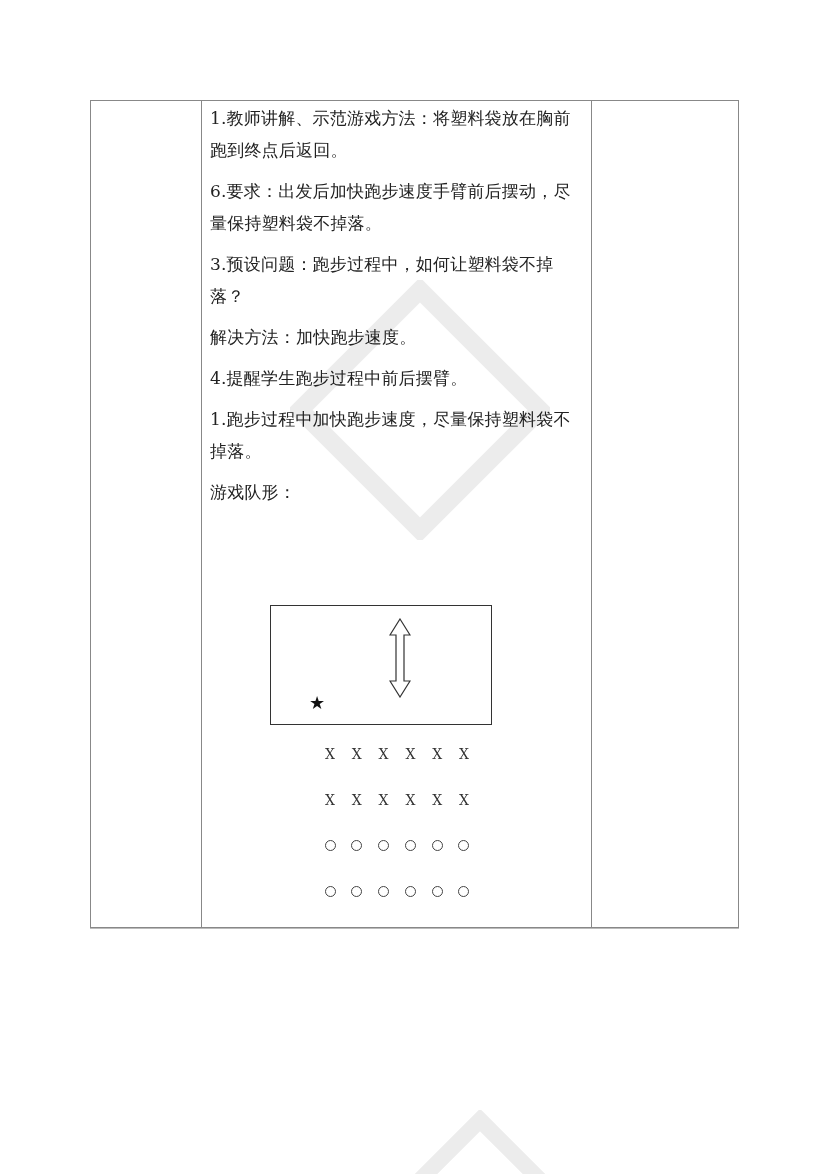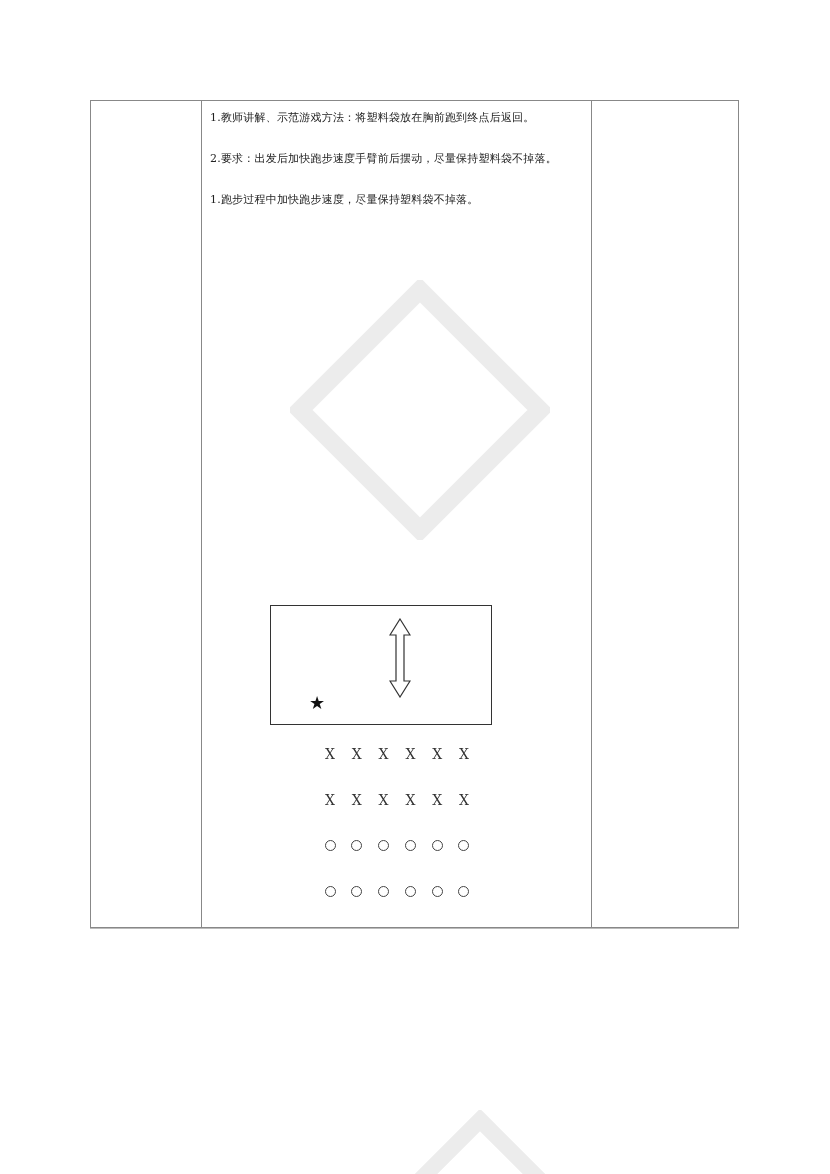--- a/index.html
+++ b/index.html
@@ -8,21 +8,21 @@
     font-family: "DejaVu Serif", "Liberation Serif", serif; color: #222;
   }
   .table {
     position: absolute; left: 90px; top: 100px; width: 649px; height: 828px;
     border: 1px solid #888; box-sizing: border-box;
     box-shadow: 0 1px 0 #bbb;
   }
   .col-div { position: absolute; top: 0; bottom: 0; width: 0; border-left: 1px solid #888; }
   .content {
     position: absolute; left: 210px; top: 102px; width: 376px;
-    font-size: 11px; letter-spacing: 0.2px;
+    font-size: 17px; letter-spacing: 0.2px;
   }
   .para { line-height: 32px; margin: 0 0 9px 0; }
   .diagram {
     position: absolute; left: 270px; top: 605px; width: 222px; height: 120px;
     border: 1.5px solid #333; box-sizing: border-box;
   }
   .star { position: absolute; left: 38px; top: 88px; font-size: 18px; color: #111; line-height: 18px; }
   .arrow { position: absolute; left: 118px; top: 12px; }
   .rows { position: absolute; left: 322px; top: 742px; width: 150px; }
   .row { display: flex; justify-content: space-between; height: 23px; margin-bottom: 23px; align-items: center; font-size: 14px; color: #333; }
@@ -33,22 +33,26 @@
 </head>
 <body>
 
 <div class="table">
   <div class="col-div" style="left:110px;"></div>
   <div class="col-div" style="left:500px;"></div>
 </div>
 
 <div class="content">
   <p class="para">1.教师讲解、示范游戏方法：将塑料袋放在胸前跑到终点后返回。</p>
-  <p class="para">2.要求：出发后加快跑步速度手臂前后摆动，尽量保持塑料袋不掉落。</p>
+  <p class="para">6.要求：出发后加快跑步速度手臂前后摆动，尽量保持塑料袋不掉落。</p>
+  <p class="para">3.预设问题：跑步过程中，如何让塑料袋不掉落？</p>
+  <p class="para">解决方法：加快跑步速度。</p>
+  <p class="para">4.提醒学生跑步过程中前后摆臂。</p>
   <p class="para">1.跑步过程中加快跑步速度，尽量保持塑料袋不掉落。</p>
+  <p class="para">游戏队形：</p>
 </div>
 
 <div class="diagram">
   <span class="star">★</span>
   <svg class="arrow" width="22" height="80" viewBox="0 0 22 80">
     <polygon points="11,1 21,17 15,17 15,63 21,63 11,79 1,63 7,63 7,17 1,17" fill="#fff" stroke="#333" stroke-width="1.2"></polygon>
   </svg>
 </div>
 
 <div class="rows">

